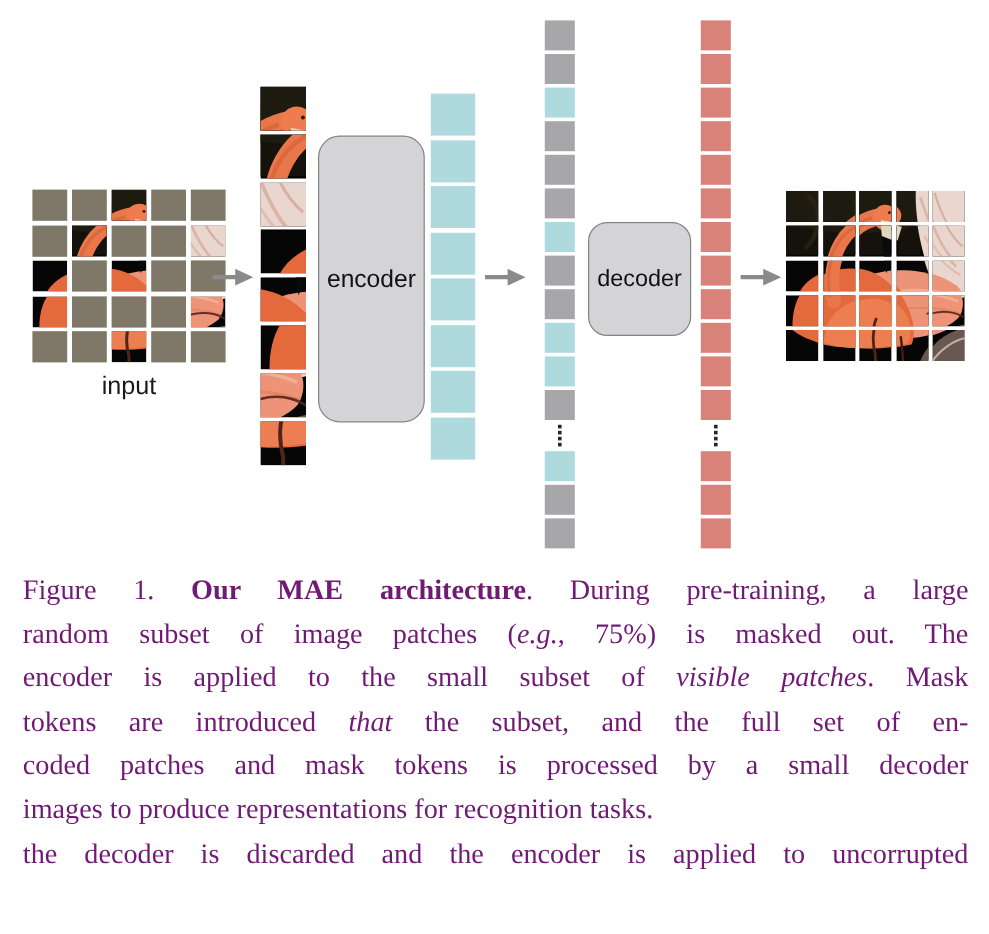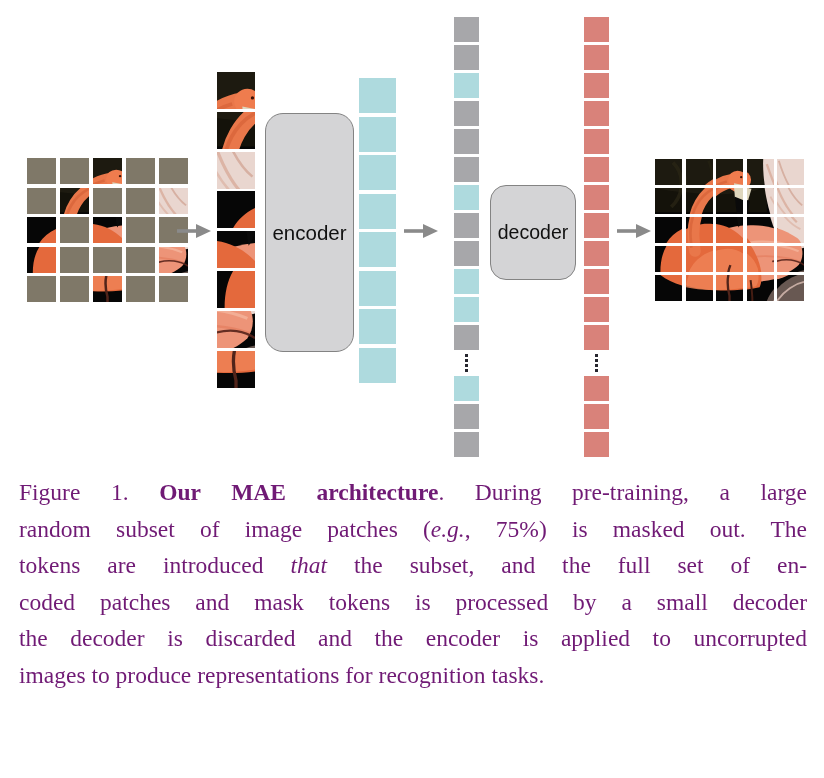--- a/index.html
+++ b/index.html
@@ -145,20 +145,21 @@
         <div class="cell" style="background: rgb(127, 120, 104);"></div>
         <div class="cell" style="background: rgb(127, 120, 104);"></div>
         <div class="cell">
           <svg viewBox="60 120 30 30" preserveAspectRatio="none">
             <use href="#flamingo"></use>
           </svg>
         </div>
         <div class="cell" style="background: rgb(127, 120, 104);"></div>
         <div class="cell" style="background: rgb(127, 120, 104);"></div>
       </div>
+    <div class="img-label" id="input-label">input</div>
 
     <svg class="arrow" style="left:177px;top:223px" viewBox="0 0 34 16">
       <line x1="0" y1="8" x2="22" y2="8" stroke="#8a8a8a" stroke-width="3.6"></line>
       <polygon points="19,1 34,8 19,15" fill="#8a8a8a"></polygon>
     </svg>
 
     <div id="visible-col">
         <div class="vpatch">
           <svg viewBox="60 0 30 30" preserveAspectRatio="none">
             <use href="#flamingo"></use>
@@ -404,19 +405,20 @@
             <use href="#flamingo"></use>
           </svg>
         </div>
       </div>
 
   </div>
 
   <div class="caption" id="caption">
       <div class="caption-line"><span>Figure 1.  </span><span class="b">Our MAE architecture</span><span>.  During pre-training, a large</span></div>
       <div class="caption-line"><span>random subset of image patches (</span><span class="i">e.g.</span><span>, 75%) is masked out.  The</span></div>
+      <div class="caption-line"><span>encoder is applied to the small subset of </span><span class="i">visible patches</span><span>.  Mask</span></div>
       <div class="caption-line"><span>tokens are introduced </span><span class="i">that</span><span> the subset, and the full set of en-</span></div>
       <div class="caption-line"><span>coded patches and mask tokens is processed by a small decoder</span></div>
+      <div class="caption-line last"><span>images to produce representations for recognition tasks.</span></div>
       <div class="caption-line"><span>the decoder is discarded and the encoder is applied to uncorrupted</span></div>
-      <div class="caption-line last"><span>images to produce representations for recognition tasks.</span></div>
     </div>
 
 </div>
 
 </body></html>

